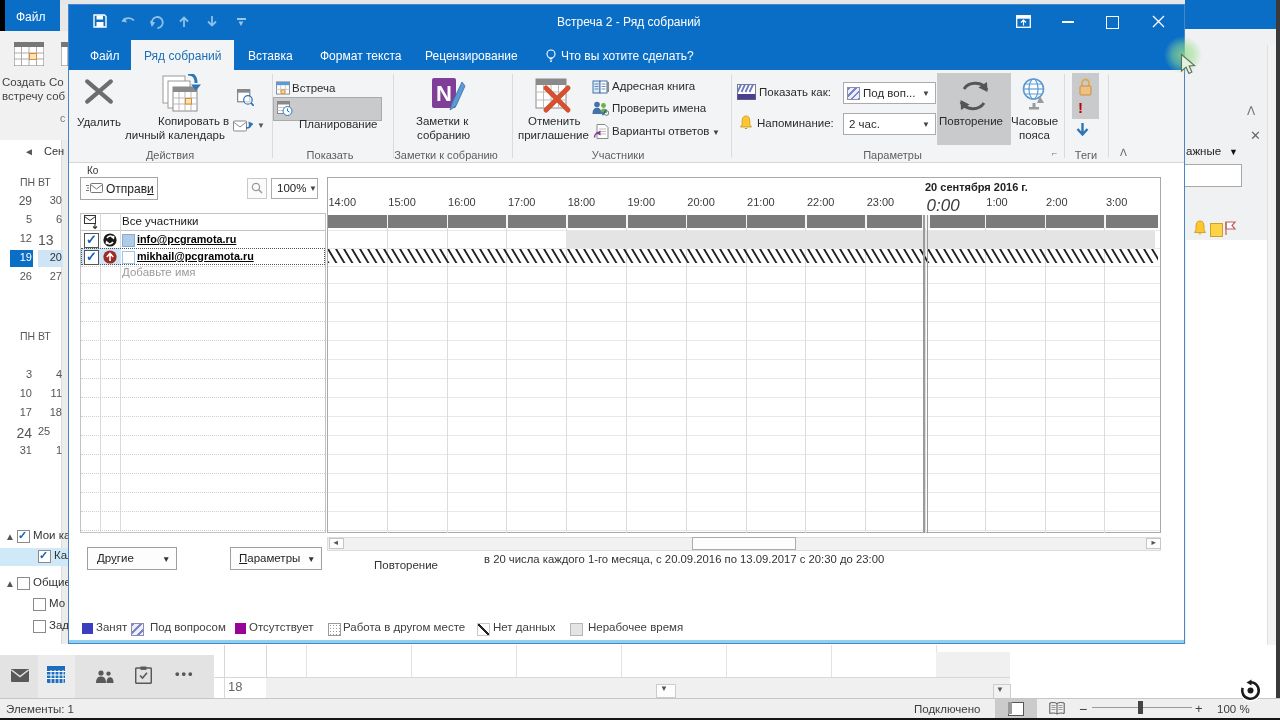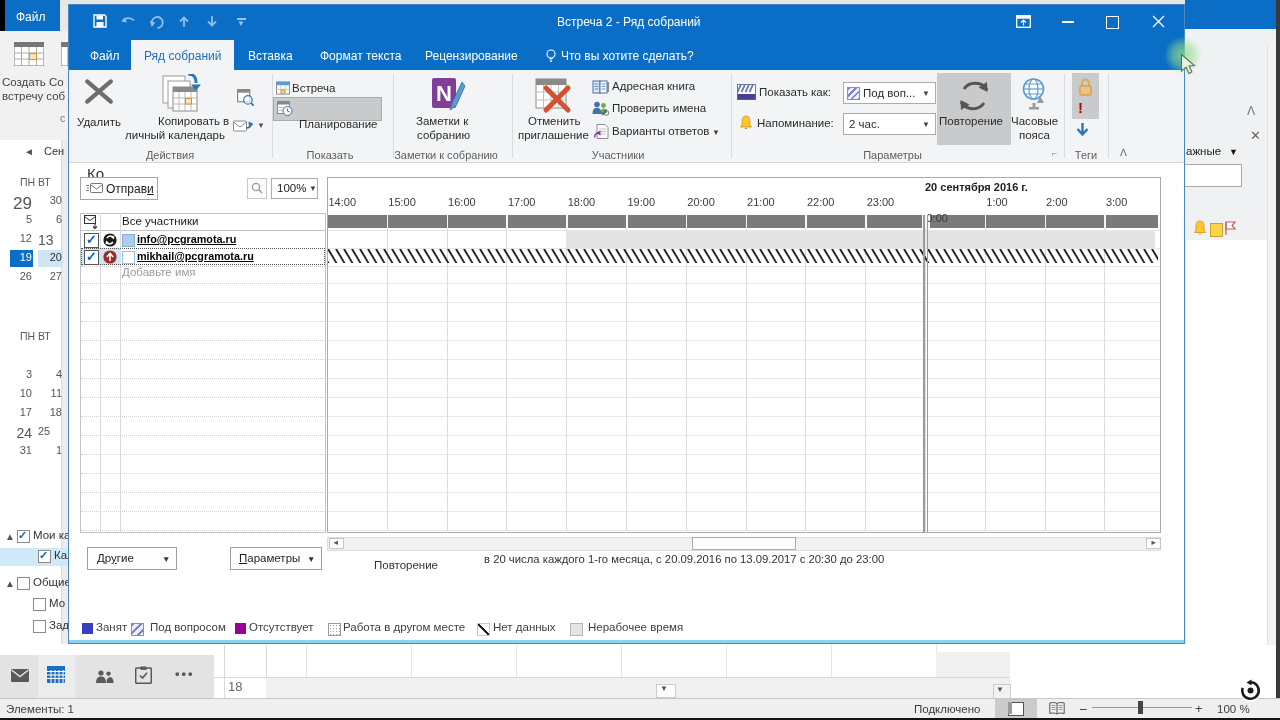--- a/index.html
+++ b/index.html
@@ -51,21 +51,21 @@
 
 <div class="a" style="left:0;top:140px;width:68px;height:515px;background:#fff;"></div>
 <div class="a" style="left:61px;top:140px;width:7px;height:515px;background:#ececec;border-left:1px solid #dcdcdc;box-sizing:border-box;"></div>
 
 <div class="tx" style="left:24px;top:146px;font-size:10px;color:#555;">◄</div>
 <div class="tx" style="left:44px;top:145px;font-size:11px;color:#333;">Сен</div>
 <div class="tx" style="left:20px;top:176px;font-size:10.5px;color:#595959;">ПН  ВТ</div>
 <div class="a" style="left:10px;top:250px;width:23px;height:17px;background:#0a6ec6;"></div>
 <div class="a" style="left:38px;top:250px;width:25px;height:17px;background:#cfe4f5;"></div>
 <div id="mcal1">
-    <div class="tx" style="left:8px;top:194px;width:24px;text-align:right;font-size:17px;color:#555;">29</div>
+    <div class="tx" style="left:8px;top:194px;width:24px;text-align:right;font-size:12px;color:#555;">29</div>
     <div class="tx" style="left:38px;top:194px;width:24px;text-align:right;font-size:11px;color:#555;">30</div>
     <div class="tx" style="left:8px;top:213px;width:24px;text-align:right;font-size:11px;color:#555;">5</div>
     <div class="tx" style="left:38px;top:213px;width:24px;text-align:right;font-size:11px;color:#555;">6</div>
     <div class="tx" style="left:8px;top:232px;width:24px;text-align:right;font-size:11px;color:#555;">12</div>
     <div class="tx" style="left:38px;top:232px;width:24px;text-align:left;font-size:14px;color:#555;">13</div>
     <div class="tx" style="left:8px;top:251px;width:24px;text-align:right;font-size:11px;color:#fff;">19</div>
     <div class="tx" style="left:38px;top:251px;width:24px;text-align:right;font-size:11px;color:#333;">20</div>
     <div class="tx" style="left:8px;top:270px;width:24px;text-align:right;font-size:11px;color:#555;">26</div>
     <div class="tx" style="left:38px;top:270px;width:24px;text-align:right;font-size:11px;color:#555;">27</div>
   </div>
@@ -438,21 +438,21 @@
 <div class="a" style="left:1072px;top:73px;width:27px;height:46px;background:#c9cacb;"></div>
 <svg style="left:1078px;top:78px;" width="15" height="19" viewBox="0 0 15 19">
  <path d="M4 8 L4 5.5 C4 3 5.3 1.5 7.5 1.5 C9.7 1.5 11 3 11 5.5 L11 8" fill="none" stroke="#e0a954" stroke-width="1.8"></path>
  <rect x="2" y="8" width="11" height="9" rx="1" fill="#efc083" stroke="#c9913c"></rect>
 </svg>
 <div class="tx" style="left:1078px;top:99px;font-size:15px;font-weight:700;color:#c00000;">!</div>
 <svg style="left:1076px;top:122px;" width="13" height="16" viewBox="0 0 13 16">
  <path d="M6.5 1 L6.5 11 M1.5 7 L6.5 12.5 L11.5 7" fill="none" stroke="#2e75b6" stroke-width="2.4"></path>
 </svg>
 
-<div class="tx" style="left:71px;top:165px;font-size:15px;color:#333;padding-left:16px;">Ко</div>
+<div class="tx" style="left:71px;top:165px;font-size:10px;color:#333;padding-left:16px;">Ко</div>
 
 <div class="a" style="left:80px;top:177px;width:78px;height:23px;background:#fdfdfd;border:1px solid #a5a5a5;box-sizing:border-box;"></div>
 <svg style="left:86px;top:183px;" width="17" height="12" viewBox="0 0 17 12">
  <rect x="4.5" y="0.5" width="12" height="9" rx="1" fill="#fff" stroke="#777"></rect>
  <path d="M4.5 1.5 L10.5 6 L16.5 1.5" fill="none" stroke="#777"></path>
  <line x1="0" y1="2.5" x2="3" y2="2.5" stroke="#777"></line>
  <line x1="1" y1="5" x2="3" y2="5" stroke="#777"></line>
  <line x1="0" y1="7.5" x2="3" y2="7.5" stroke="#777"></line>
 </svg>
 <div class="tx" style="left:106px;top:182px;font-size:12px;color:#1e1e1e;">Отправ<span style="text-decoration:underline;">и</span></div>
@@ -568,21 +568,21 @@
     <div class="tx" style="left:328.5px;top:196px;font-size:11px;color:#3b3b3b;">14:00</div>
     <div class="tx" style="left:388.3px;top:196px;font-size:11px;color:#3b3b3b;">15:00</div>
     <div class="tx" style="left:448.1px;top:196px;font-size:11px;color:#3b3b3b;">16:00</div>
     <div class="tx" style="left:507.9px;top:196px;font-size:11px;color:#3b3b3b;">17:00</div>
     <div class="tx" style="left:567.7px;top:196px;font-size:11px;color:#3b3b3b;">18:00</div>
     <div class="tx" style="left:627.5px;top:196px;font-size:11px;color:#3b3b3b;">19:00</div>
     <div class="tx" style="left:687.3px;top:196px;font-size:11px;color:#3b3b3b;">20:00</div>
     <div class="tx" style="left:747.1px;top:196px;font-size:11px;color:#3b3b3b;">21:00</div>
     <div class="tx" style="left:806.9px;top:196px;font-size:11px;color:#3b3b3b;">22:00</div>
     <div class="tx" style="left:866.7px;top:196px;font-size:11px;color:#3b3b3b;">23:00</div>
-    <div class="tx" style="left:926.5px;top:212px;font-size:11px;color:#3b3b3b;">0:00</div>
+    <div class="tx" style="left:926.5px;top:196px;font-size:17px;color:#3b3b3b;font-style:italic;">0:00</div>
     <div class="tx" style="left:986.3px;top:196px;font-size:11px;color:#3b3b3b;">1:00</div>
     <div class="tx" style="left:1046.1px;top:196px;font-size:11px;color:#3b3b3b;">2:00</div>
     <div class="tx" style="left:1105.9px;top:196px;font-size:11px;color:#3b3b3b;">3:00</div>
   </div>
 
 <div class="a" style="left:566px;top:231px;width:589px;height:17px;background:#e4e4e4;"></div>
 <svg style="left:328px;top:249px;" width="830" height="14" viewBox="0 0 830 14">
  <defs>
       <pattern id="hb" width="8" height="14" patternUnits="userSpaceOnUse">
   <line x1="-0.5" y1="-1" x2="9" y2="15" stroke="#222" stroke-width="1.9"></line>

